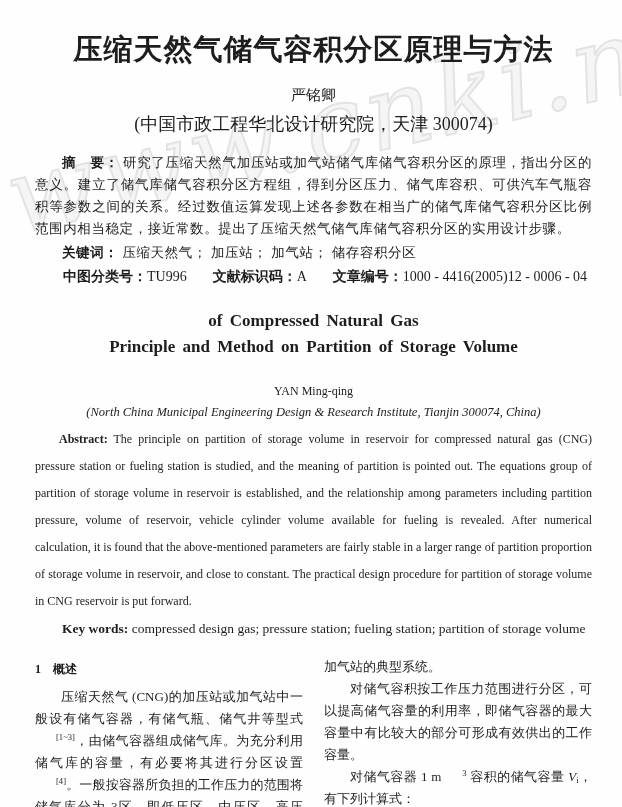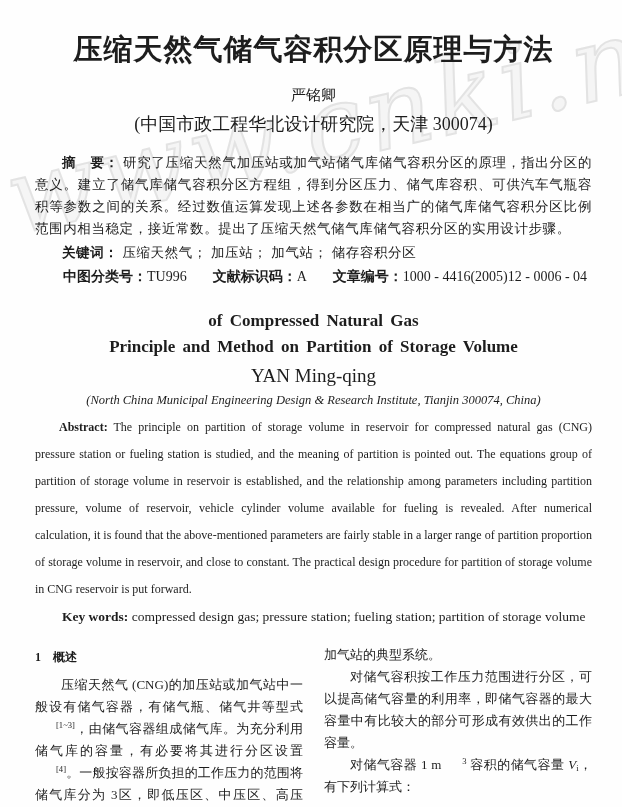--- a/index.html
+++ b/index.html
@@ -27,21 +27,21 @@
     font-size:13.5px;line-height:22px;text-align:justify;
     text-indent:2em;margin:16px 0 0;letter-spacing:0.6px;
   }
   .cn-keywords{font-size:13.5px;line-height:22px;text-indent:2em;margin:2px 0 0;letter-spacing:0.6px;}
   .cn-meta{font-size:14px;line-height:23px;text-indent:2em;margin:1px 0 0;}
   .cn-meta .gap{display:inline-block;width:26px;}
   .en-title{
     text-align:center;font-weight:bold;font-size:17px;line-height:26px;
     margin-top:20px;word-spacing:3px;
   }
-  .en-author{text-align:center;font-size:19px;margin-top:5px;}
+  .en-author{text-align:center;font-size:12px;margin-top:24px;}
   .en-affil{text-align:center;font-style:italic;font-size:12.5px;margin-top:6px;}
   .en-abstract{
     font-size:12px;line-height:27px;text-align:justify;
     text-indent:2em;margin:6px 0 0;
   }
   .en-keywords{font-size:13.5px;line-height:27px;text-indent:2em;margin:0;}
   b.lbl{font-weight:bold;}
   .columns{display:flex;gap:21px;margin-top:14px;}
   .col{width:268px;font-size:13px;line-height:22px;text-align:justify;}
   .sec-heading{font-size:12px;font-weight:bold;margin:2px 0 6px;}

